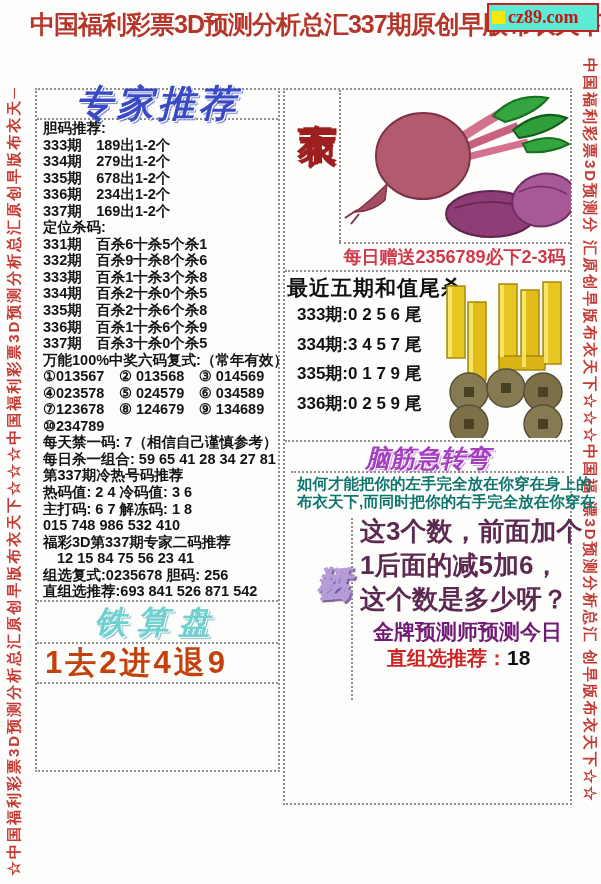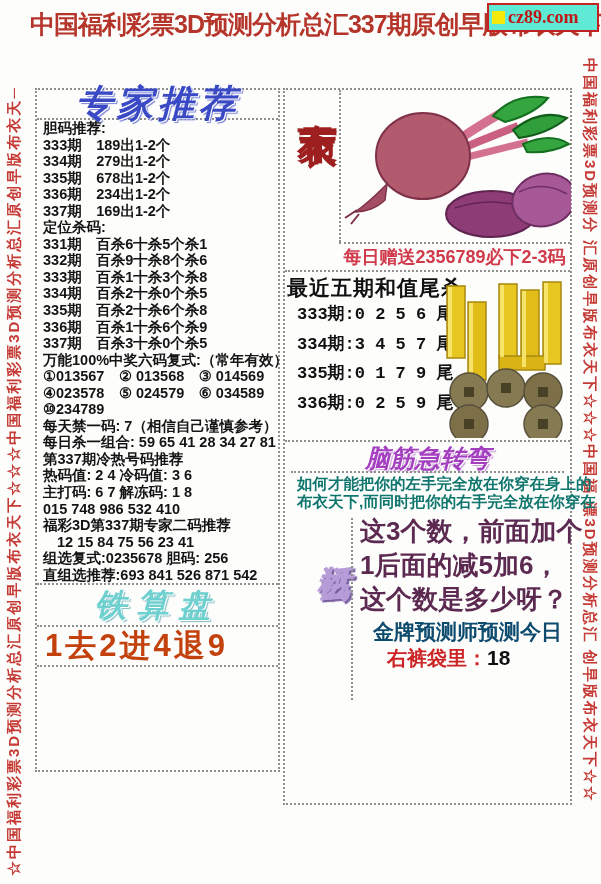--- a/index.html
+++ b/index.html
@@ -42,34 +42,34 @@
   .vdiv1{position:absolute;left:54px;top:0;height:152px;border-left:2px dotted #8f8f8f;}
   .beet{position:absolute;left:58px;top:2px;}
   .gift-row{position:absolute;left:54px;right:0;top:152px;height:26px;
         border-top:2px dotted #8f8f8f;text-align:center;font-size:18px;font-weight:bold;
         color:#d03a4a;line-height:27px;white-space:nowrap;}
   .sum-box{position:absolute;left:0;right:0;top:180px;height:172px;
         border-top:2px dotted #8f8f8f;border-bottom:2px dotted #8f8f8f;box-sizing:border-box;}
   .sum-title{position:absolute;left:2px;top:2px;font-size:21px;font-weight:bold;color:#111;
         letter-spacing:1px;}
   .sum-rows{position:absolute;left:12px;top:28px;font-size:17px;font-weight:bold;color:#111;}
-  .sum-rows div{height:29.5px;line-height:29.5px;font-family:Liberation Mono, monospace;}
+  .sum-rows div{height:29.5px;line-height:29.5px;}
   .goldpic{position:absolute;right:4px;top:8px;}
   .brain-header{position:absolute;left:0;right:0;top:352px;text-align:center;font-size:25px;
         font-weight:bold;font-style:italic;color:#a43fc0;
         text-shadow:1px 1px 0 #fff,2px 2px 1px rgba(150,60,180,.5);}
   .brain-sep{position:absolute;left:6px;right:6px;top:381px;border-top:2px dotted #8f8f8f;}
   .riddle{position:absolute;left:12px;right:2px;font-size:15.5px;font-weight:bold;color:#0f766e;
         white-space:nowrap;}
   .mystery-v{position:absolute;left:26px;top:448px;height:160px;writing-mode:vertical-rl;
         text-orientation:upright;font-size:34px;font-weight:bold;font-style:italic;color:#b79dd8;
         text-shadow:2px 2px 1px #7a5fa0;}
   .vdiv2{position:absolute;left:66px;top:428px;height:182px;border-left:2px dotted #8f8f8f;}
   .mline{position:absolute;left:75px;font-size:26px;font-weight:bold;color:#5c2950;white-space:nowrap;}
-  .pred{position:absolute;left:88px;top:528px;font-size:21px;font-weight:bold;color:#0c4a6e;white-space:nowrap;}
+  .pred{position:absolute;left:88px;top:528px;font-size:21px;font-weight:bold;color:#701a75;white-space:nowrap;}
   .danline{position:absolute;left:102px;top:555px;font-size:20px;font-weight:bold;color:#cc2424;white-space:nowrap;}
   .danline .val{color:#111;font-size:21px;}
 </style>
 </head>
 <body>
 
 <div class="page">
 
   <div class="title">中国福利彩票3D预测分析总汇337期原创早版布衣天下</div>
 
@@ -93,20 +93,21 @@
     <div class="lline">331期　百杀6十杀5个杀1</div>
     <div class="lline">332期　百杀9十杀8个杀6</div>
     <div class="lline">333期　百杀1十杀3个杀8</div>
     <div class="lline">334期　百杀2十杀0个杀5</div>
     <div class="lline">335期　百杀2十杀6个杀8</div>
     <div class="lline">336期　百杀1十杀6个杀9</div>
     <div class="lline">337期　百杀3十杀0个杀5</div>
     <div class="lline">万能100%中奖六码复式:（常年有效）</div>
     <div class="lline">①013567　② 013568　③ 014569</div>
     <div class="lline">④023578　⑤ 024579　⑥ 034589</div>
+    <div class="lline">⑦123678　⑧ 124679　⑨ 134689</div>
     <div class="lline">⑩234789</div>
     <div class="lline">每天禁一码: 7（相信自己谨慎参考）</div>
     <div class="lline">每日杀一组合:  59 65 41 28 34 27 81</div>
     <div class="lline">第337期冷热号码推荐</div>
     <div class="lline">热码值: 2 4  冷码值: 3 6</div>
     <div class="lline">主打码: 6 7  解冻码: 1 8</div>
     <div class="lline">015 748 986 532 410</div>
     <div class="lline">福彩3D第337期专家二码推荐</div>
     <div class="lline" style="padding-left:20px;">12 15 84 75 56 23 41</div>
     <div class="lline">组选复式:0235678 胆码: 256</div>
@@ -186,17 +187,17 @@
     <div class="riddle" style="top:384px;">如何才能把你的左手完全放在你穿在身上的</div>
     <div class="riddle" style="top:402px;">布衣天下,而同时把你的右手完全放在你穿在</div>
 
     <div class="mystery-v">玄机话</div>
     <div class="vdiv2"></div>
     <div class="mline" style="top:424px;">这3个数，前面加个</div>
     <div class="mline" style="top:458px;">1后面的减5加6，</div>
     <div class="mline" style="top:492px;">这个数是多少呀？</div>
     <div class="pred">金牌预测师预测今日</div>
     <div class="danline">
-      <span>右裤袋里：</span><span class="val">18</span>
+      <span>直组选推荐：</span><span class="val">18</span>
     </div>
   </div>
 
 </div>
 
 </body></html>

